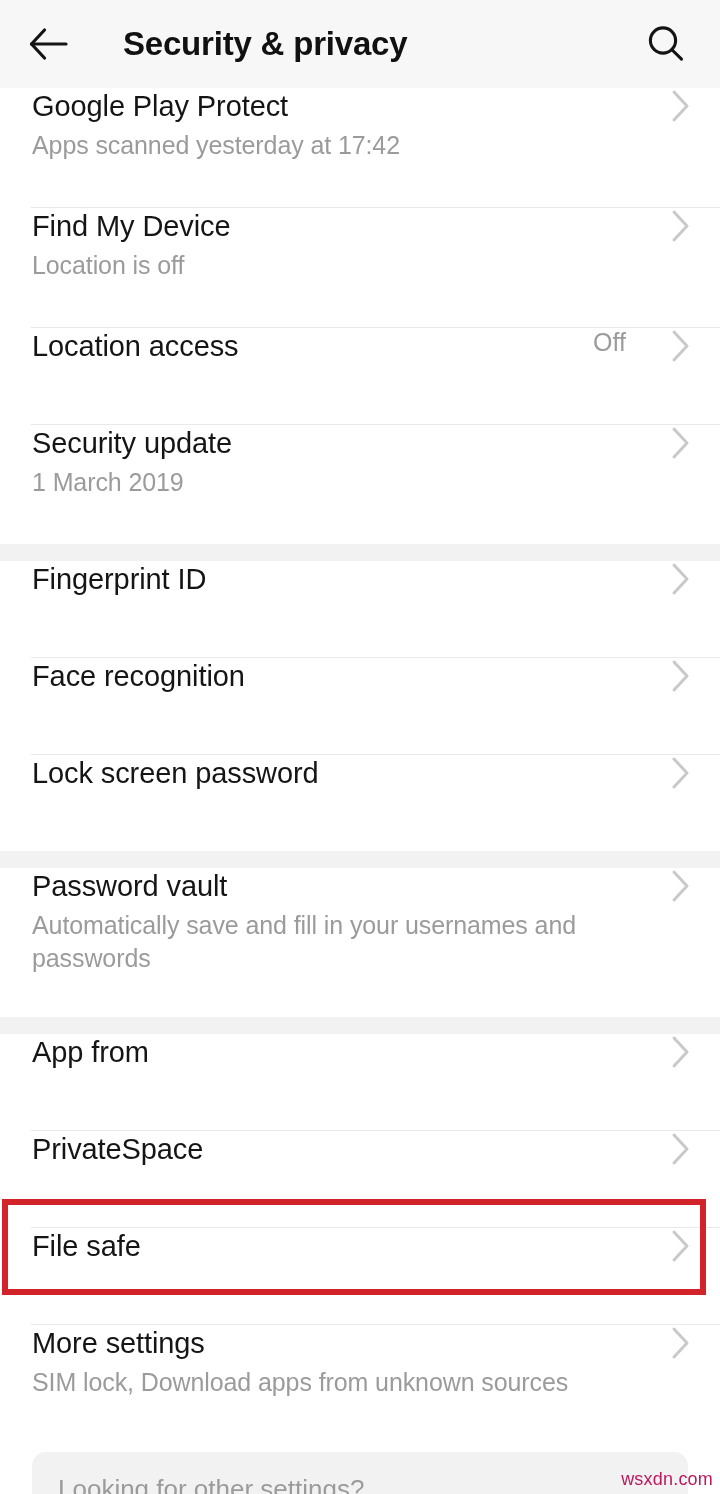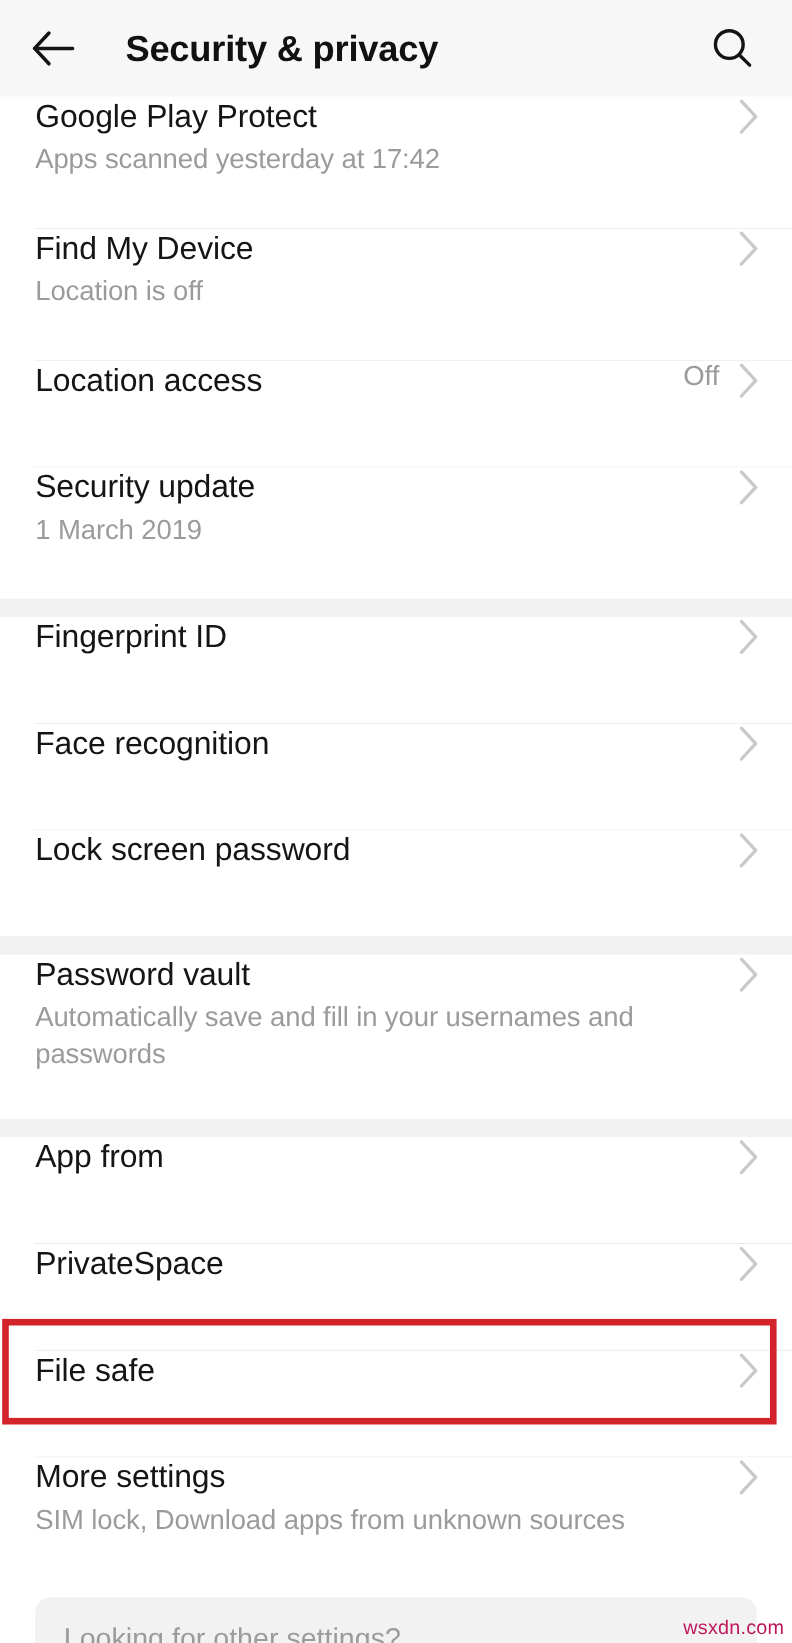--- a/index.html
+++ b/index.html
@@ -20,20 +20,21 @@
     overflow: hidden;
   }
 
   
   .appbar {
     height: 88px;
     background: #f7f7f7;
     display: flex;
     align-items: center;
     padding: 0 26px 0 28px;
+    gap: 9px;
   }
   .appbar-back {
     width: 56px;
     height: 56px;
     display: flex;
     align-items: center;
     justify-content: flex-start;
     cursor: pointer;
     flex: 0 0 auto;
   }
@@ -67,21 +68,21 @@
   }
 
   .row {
     position: relative;
     display: flex;
     align-items: flex-start;
     padding: 0 26px 0 32px;
     background: #ffffff;
     cursor: pointer;
   }
-  .row-1line { min-height: 96px; }
+  .row-1line { min-height: 96px; gap: 28px; }
   .row-2line { min-height: 119px; }
   .row-3line { min-height: 149px; gap: 20px; }
 
   .row-text {
     flex: 1 1 auto;
     min-width: 0;
     padding-right: 10px;
   }
   .row-title {
     font-size: 29px;

